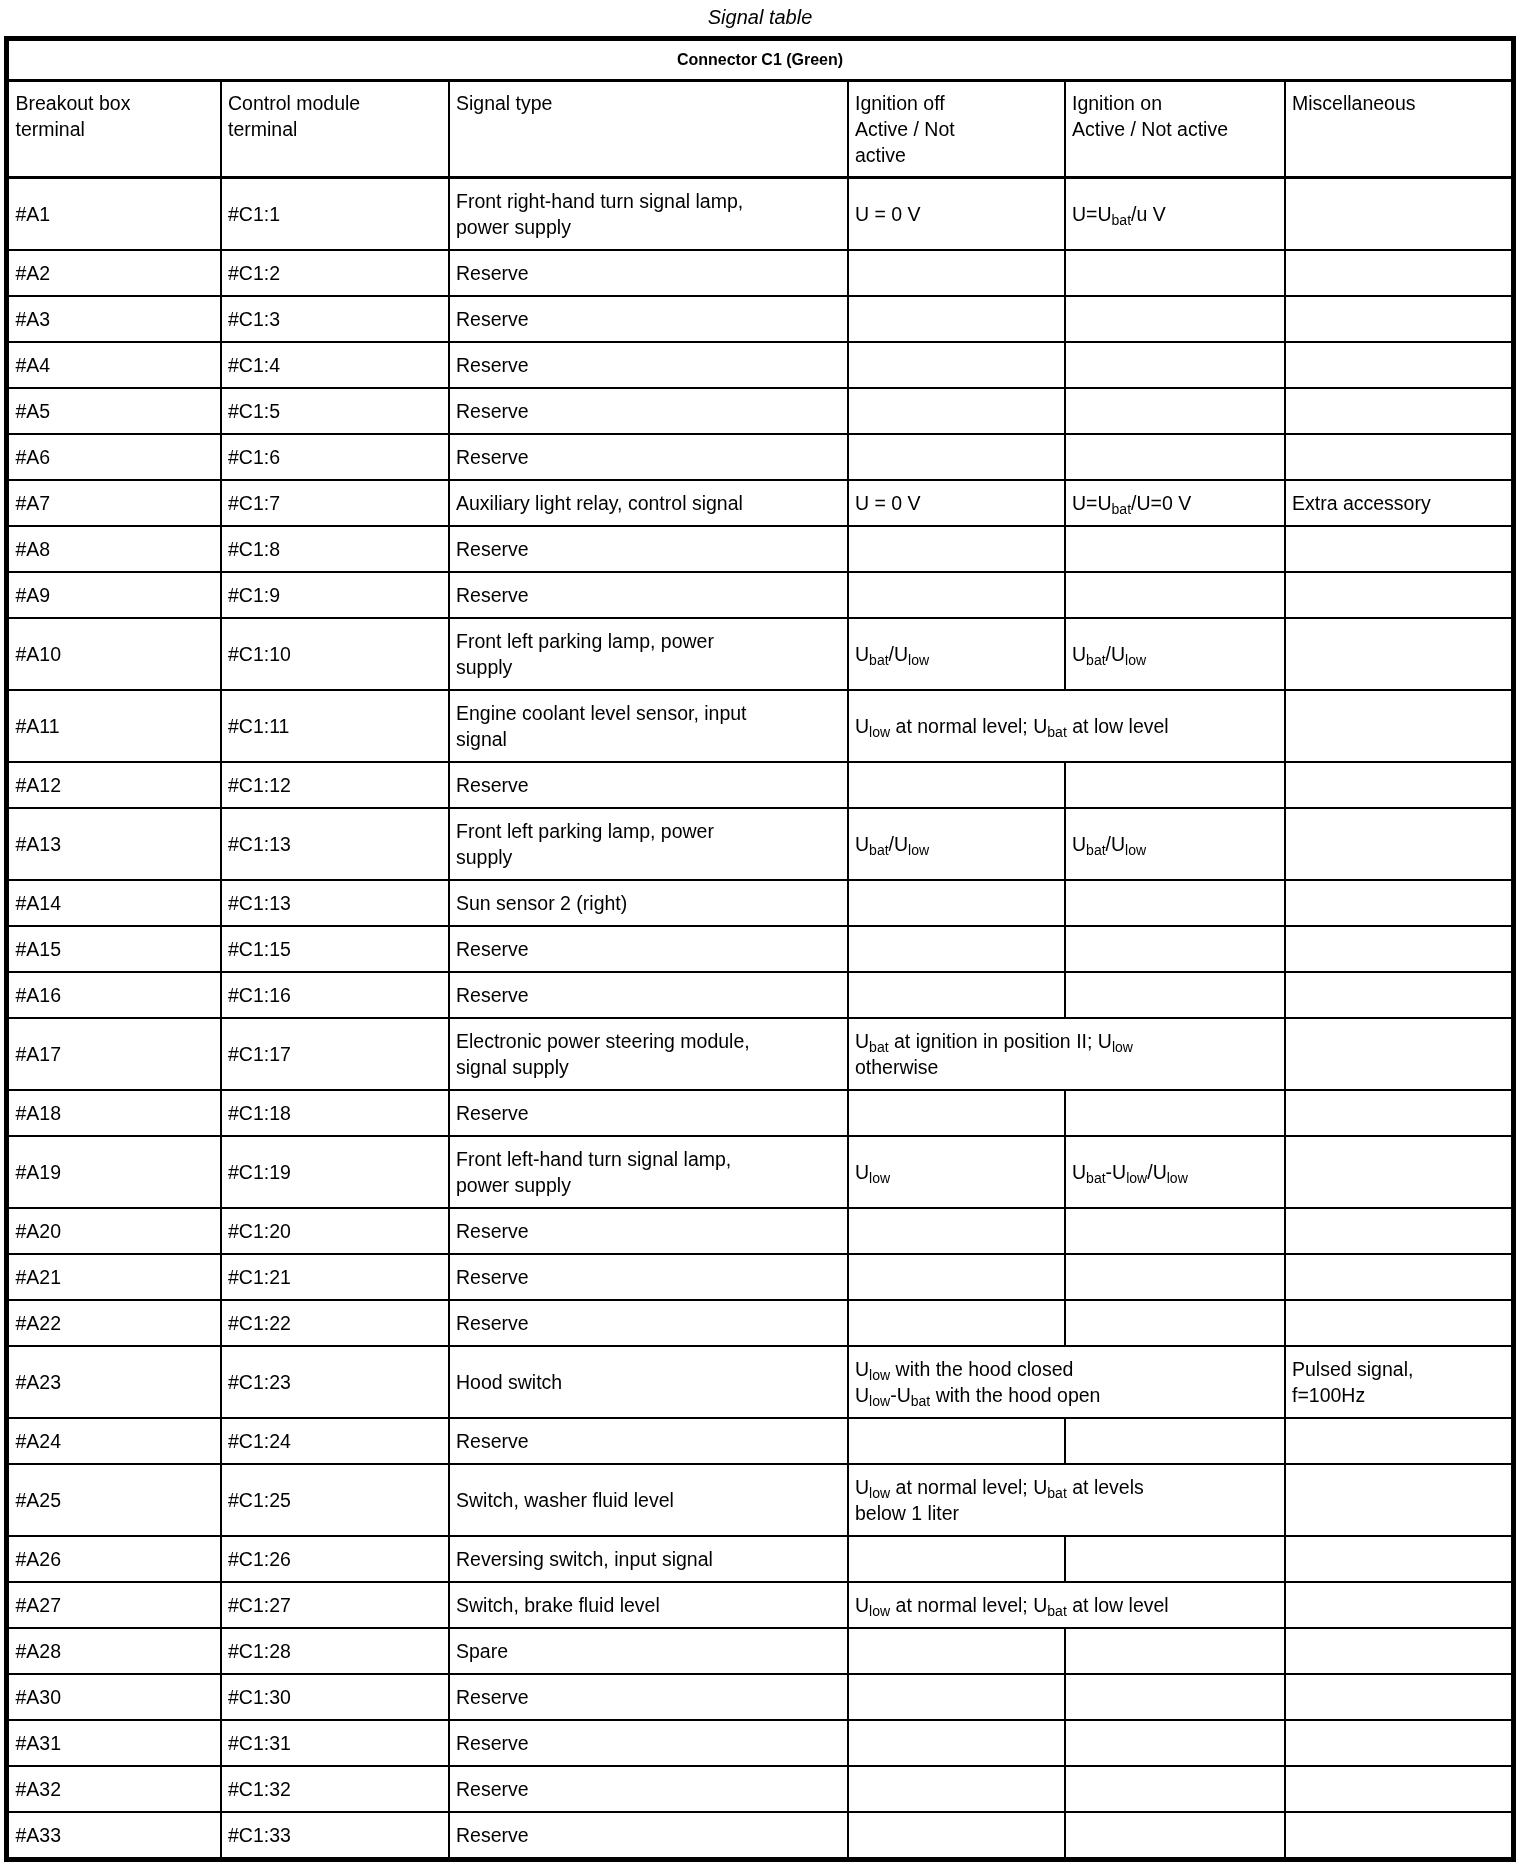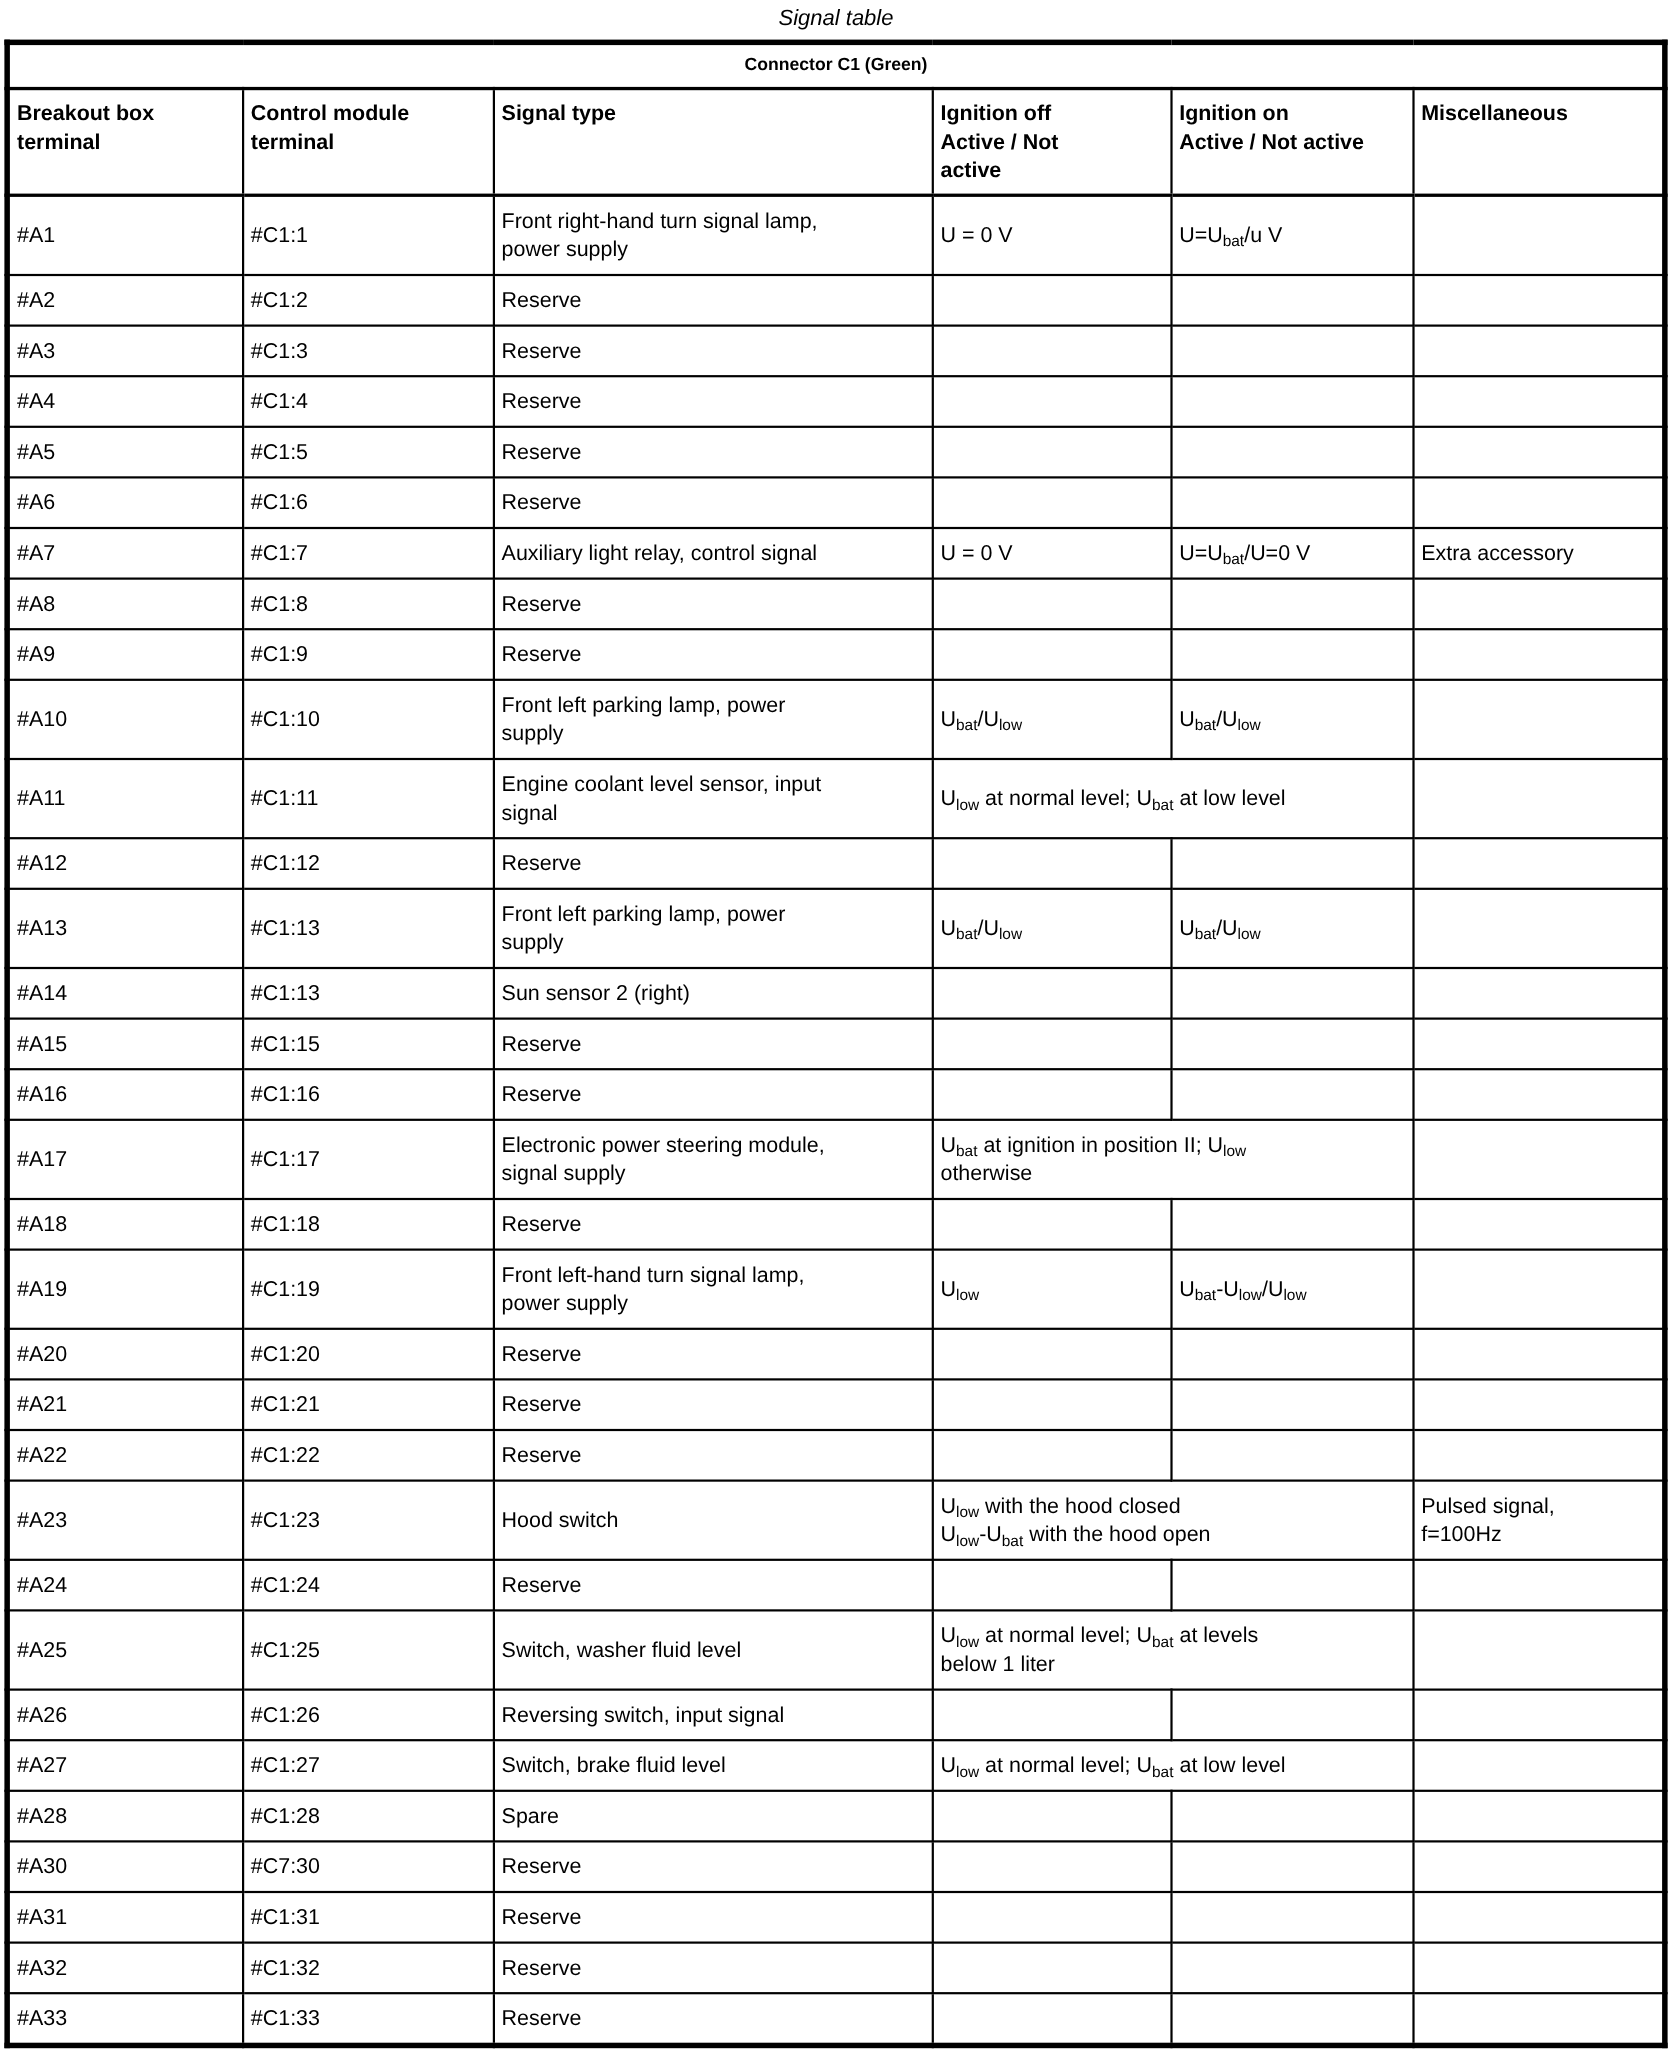--- a/index.html
+++ b/index.html
@@ -33,21 +33,21 @@
     word-wrap: break-word;
   }
   tr.connector-row th {
     text-align: center;
     font-weight: bold;
     font-size: 16px;
     padding: 6px 8px;
     border-bottom: 3px solid #000000;
   }
   tr.colhead-row th {
-    font-weight: bold;
+    font-weight: normal;
     vertical-align: top;
     padding: 8px 8px 8px 6px;
     border-bottom: 3px solid #000000;
   }
   tbody td {
     vertical-align: middle;
     padding: 9px 8px 9px 6px;
   }
   sub {
     font-size: 0.72em;
@@ -299,21 +299,21 @@
       <tr>
         <td>#A28</td>
         <td>#C1:28</td>
         <td>Spare</td>
         <td></td>
         <td></td>
         <td></td>
       </tr>
       <tr>
         <td>#A30</td>
-        <td>#C7:30</td>
+        <td>#C1:30</td>
         <td>Reserve</td>
         <td></td>
         <td></td>
         <td></td>
       </tr>
       <tr>
         <td>#A31</td>
         <td>#C1:31</td>
         <td>Reserve</td>
         <td></td>

